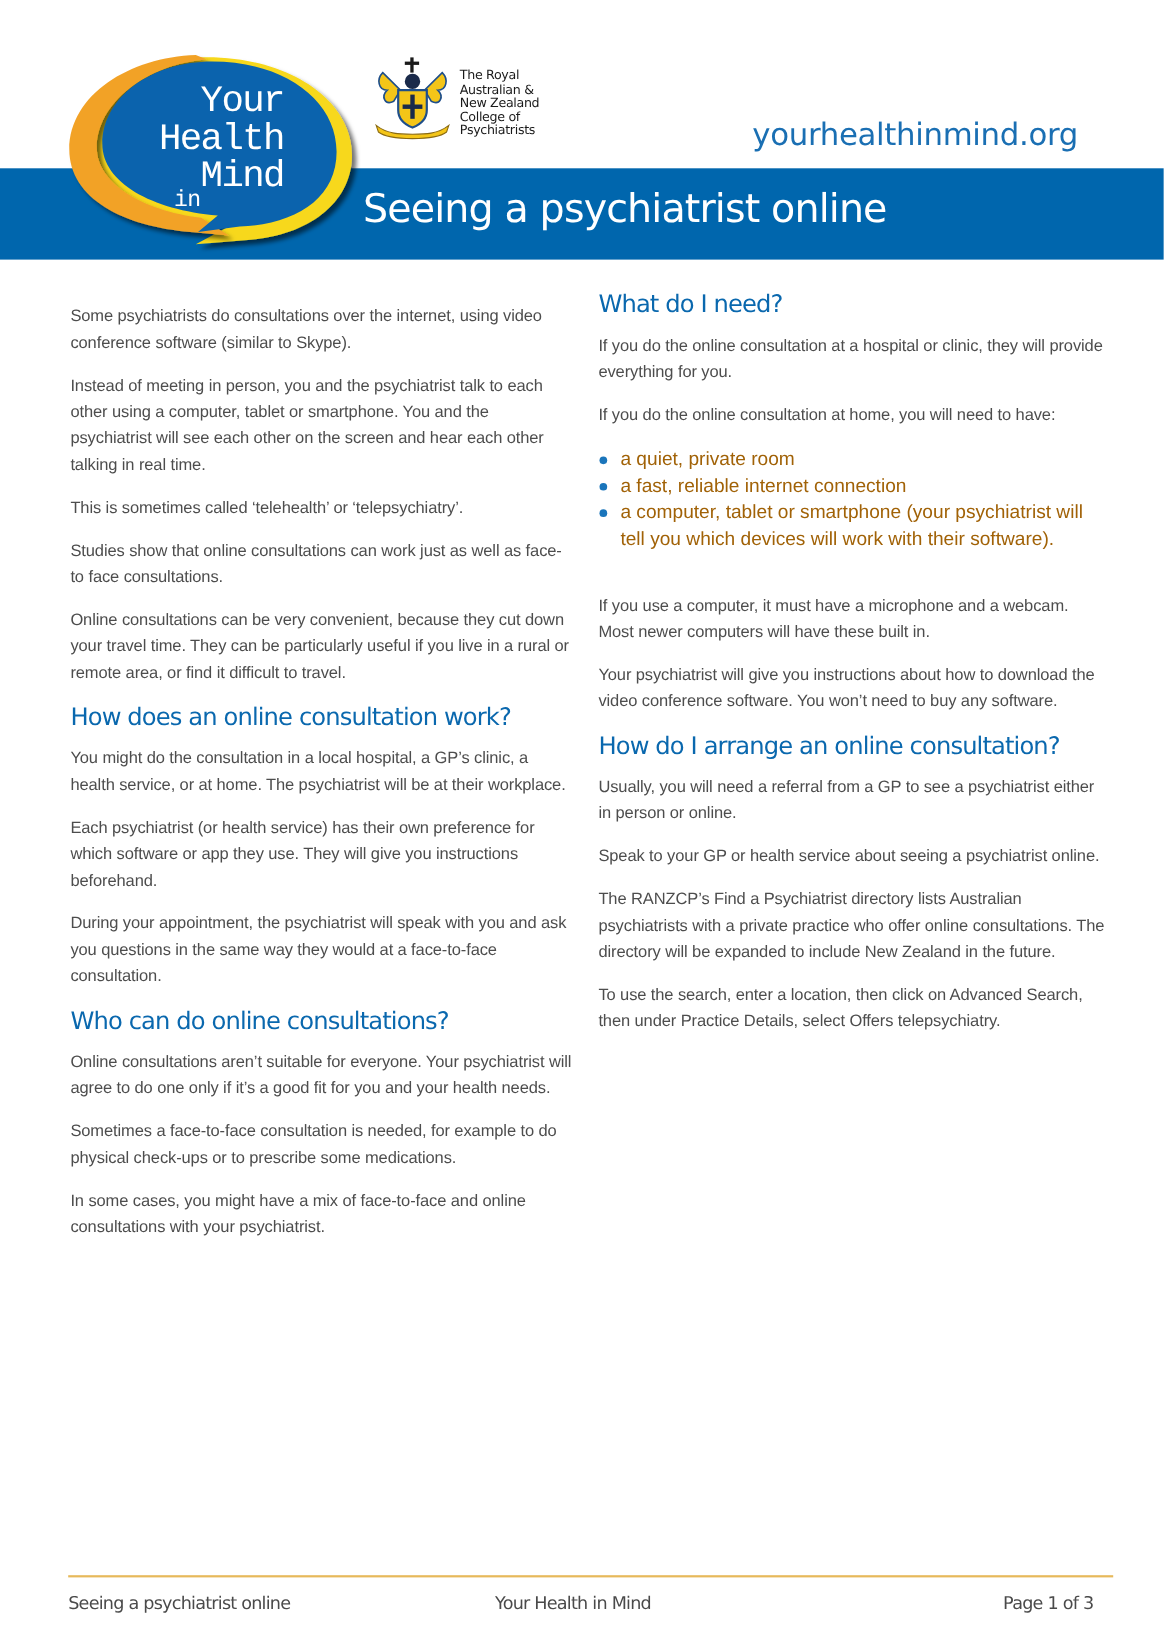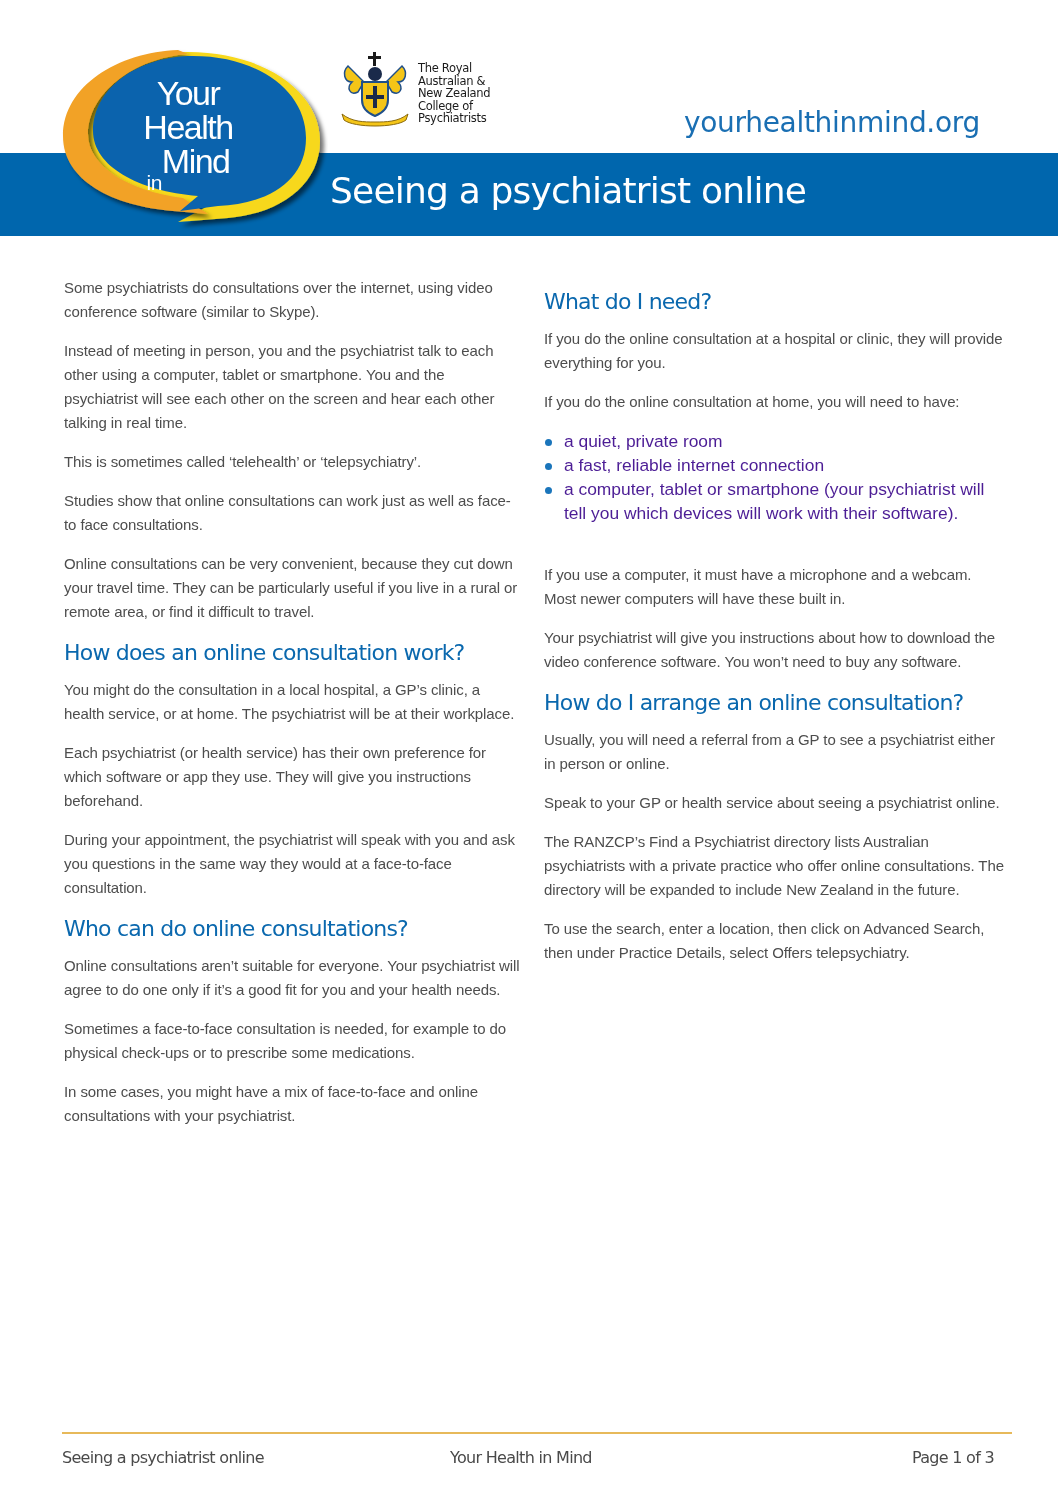--- a/index.html
+++ b/index.html
@@ -7,40 +7,40 @@
          font-family: "Liberation Sans", sans-serif; color: #4a4a4a; }
 
   
   .banner { position: absolute; left: 0; top: 153px; width: 1058px; height: 83px; background: #0066ad; }
   .banner-title { position: absolute; left: 330px; top: 170px; font-size: 36px; color: #ffffff;
                   font-family: "DejaVu Sans", sans-serif; letter-spacing: -0.8px; white-space: nowrap; }
   .site-url { position: absolute; right: 78px; top: 106px; font-size: 28px; color: #1a6fb3;
               font-family: "DejaVu Sans", sans-serif; letter-spacing: -0.3px; }
 
   .logo { position: absolute; left: 58px; top: 46px; width: 270px; height: 190px; }
-  .logo-text { position: absolute; left: 118px; top: 76px; width: 140px; text-align: center; color: #fff;
-               font-family: Liberation Sans, sans-serif; font-size: 34px; line-height: 34px; letter-spacing: -1.5px; }
+  .logo-text { position: absolute; left: 118px; top: 76px; width: 140px; text-align: right; color: #fff;
+               font-family: Liberation Mono, monospace; font-size: 34px; line-height: 34px; letter-spacing: -1.5px; }
   .logo-text .small { font-size: 21px; vertical-align: top; letter-spacing: -0.5px; position: relative; top: 22px; }
 
   .crest { position: absolute; left: 340px; top: 52px; width: 70px; height: 76px; }
   .college-name { position: absolute; left: 418px; top: 62px; font-size: 11.5px; line-height: 12.5px; color: #1a1a1a;
                   font-family: "DejaVu Sans", sans-serif; letter-spacing: -0.3px; }
 
   
   .col { position: absolute; top: 276px; }
   .col-left { left: 64px; width: 456px; }
-  .col-right { left: 544px; width: 460px; top: 288px; }
+  .col-right { left: 544px; width: 460px; top: 264px; }
 
   p.body { margin: 0 0 15px 0; font-size: 15px; line-height: 24px; color: #4d4d4d; letter-spacing: -0.1px; }
   h2.sec { margin: 0 0 12px 0; font-family: "DejaVu Sans", sans-serif; font-weight: normal;
            font-size: 22px; line-height: 27px; color: #0a68ae; letter-spacing: -0.8px; }
   .gap-h { margin-top: 24px; }
 
   ul.bullets { list-style: none; margin: 0 0 38px 0; padding: 0; }
-  ul.bullets li { position: relative; padding-left: 20px; font-size: 17.4px; line-height: 24px; color: #4c1d95; }
+  ul.bullets li { position: relative; padding-left: 20px; font-size: 17.4px; line-height: 24px; color: #a16207; }
   ul.bullets li .dot { position: absolute; left: 1px; top: 10px; width: 7px; height: 7px; border-radius: 50%; background: #1a75bb; }
 
   
   .footer-rule { position: absolute; left: 62px; top: 1432px; width: 950px; height: 2px; background: #e7b95a; }
   .footer { position: absolute; top: 1448px; font-family: "DejaVu Sans", sans-serif; font-size: 16px;
             color: #4a4a4a; letter-spacing: -0.7px; white-space: nowrap; }
   .f-left { left: 62px; }
   .f-center { left: 450px; }
   .f-right { right: 64px; }
 </style>

